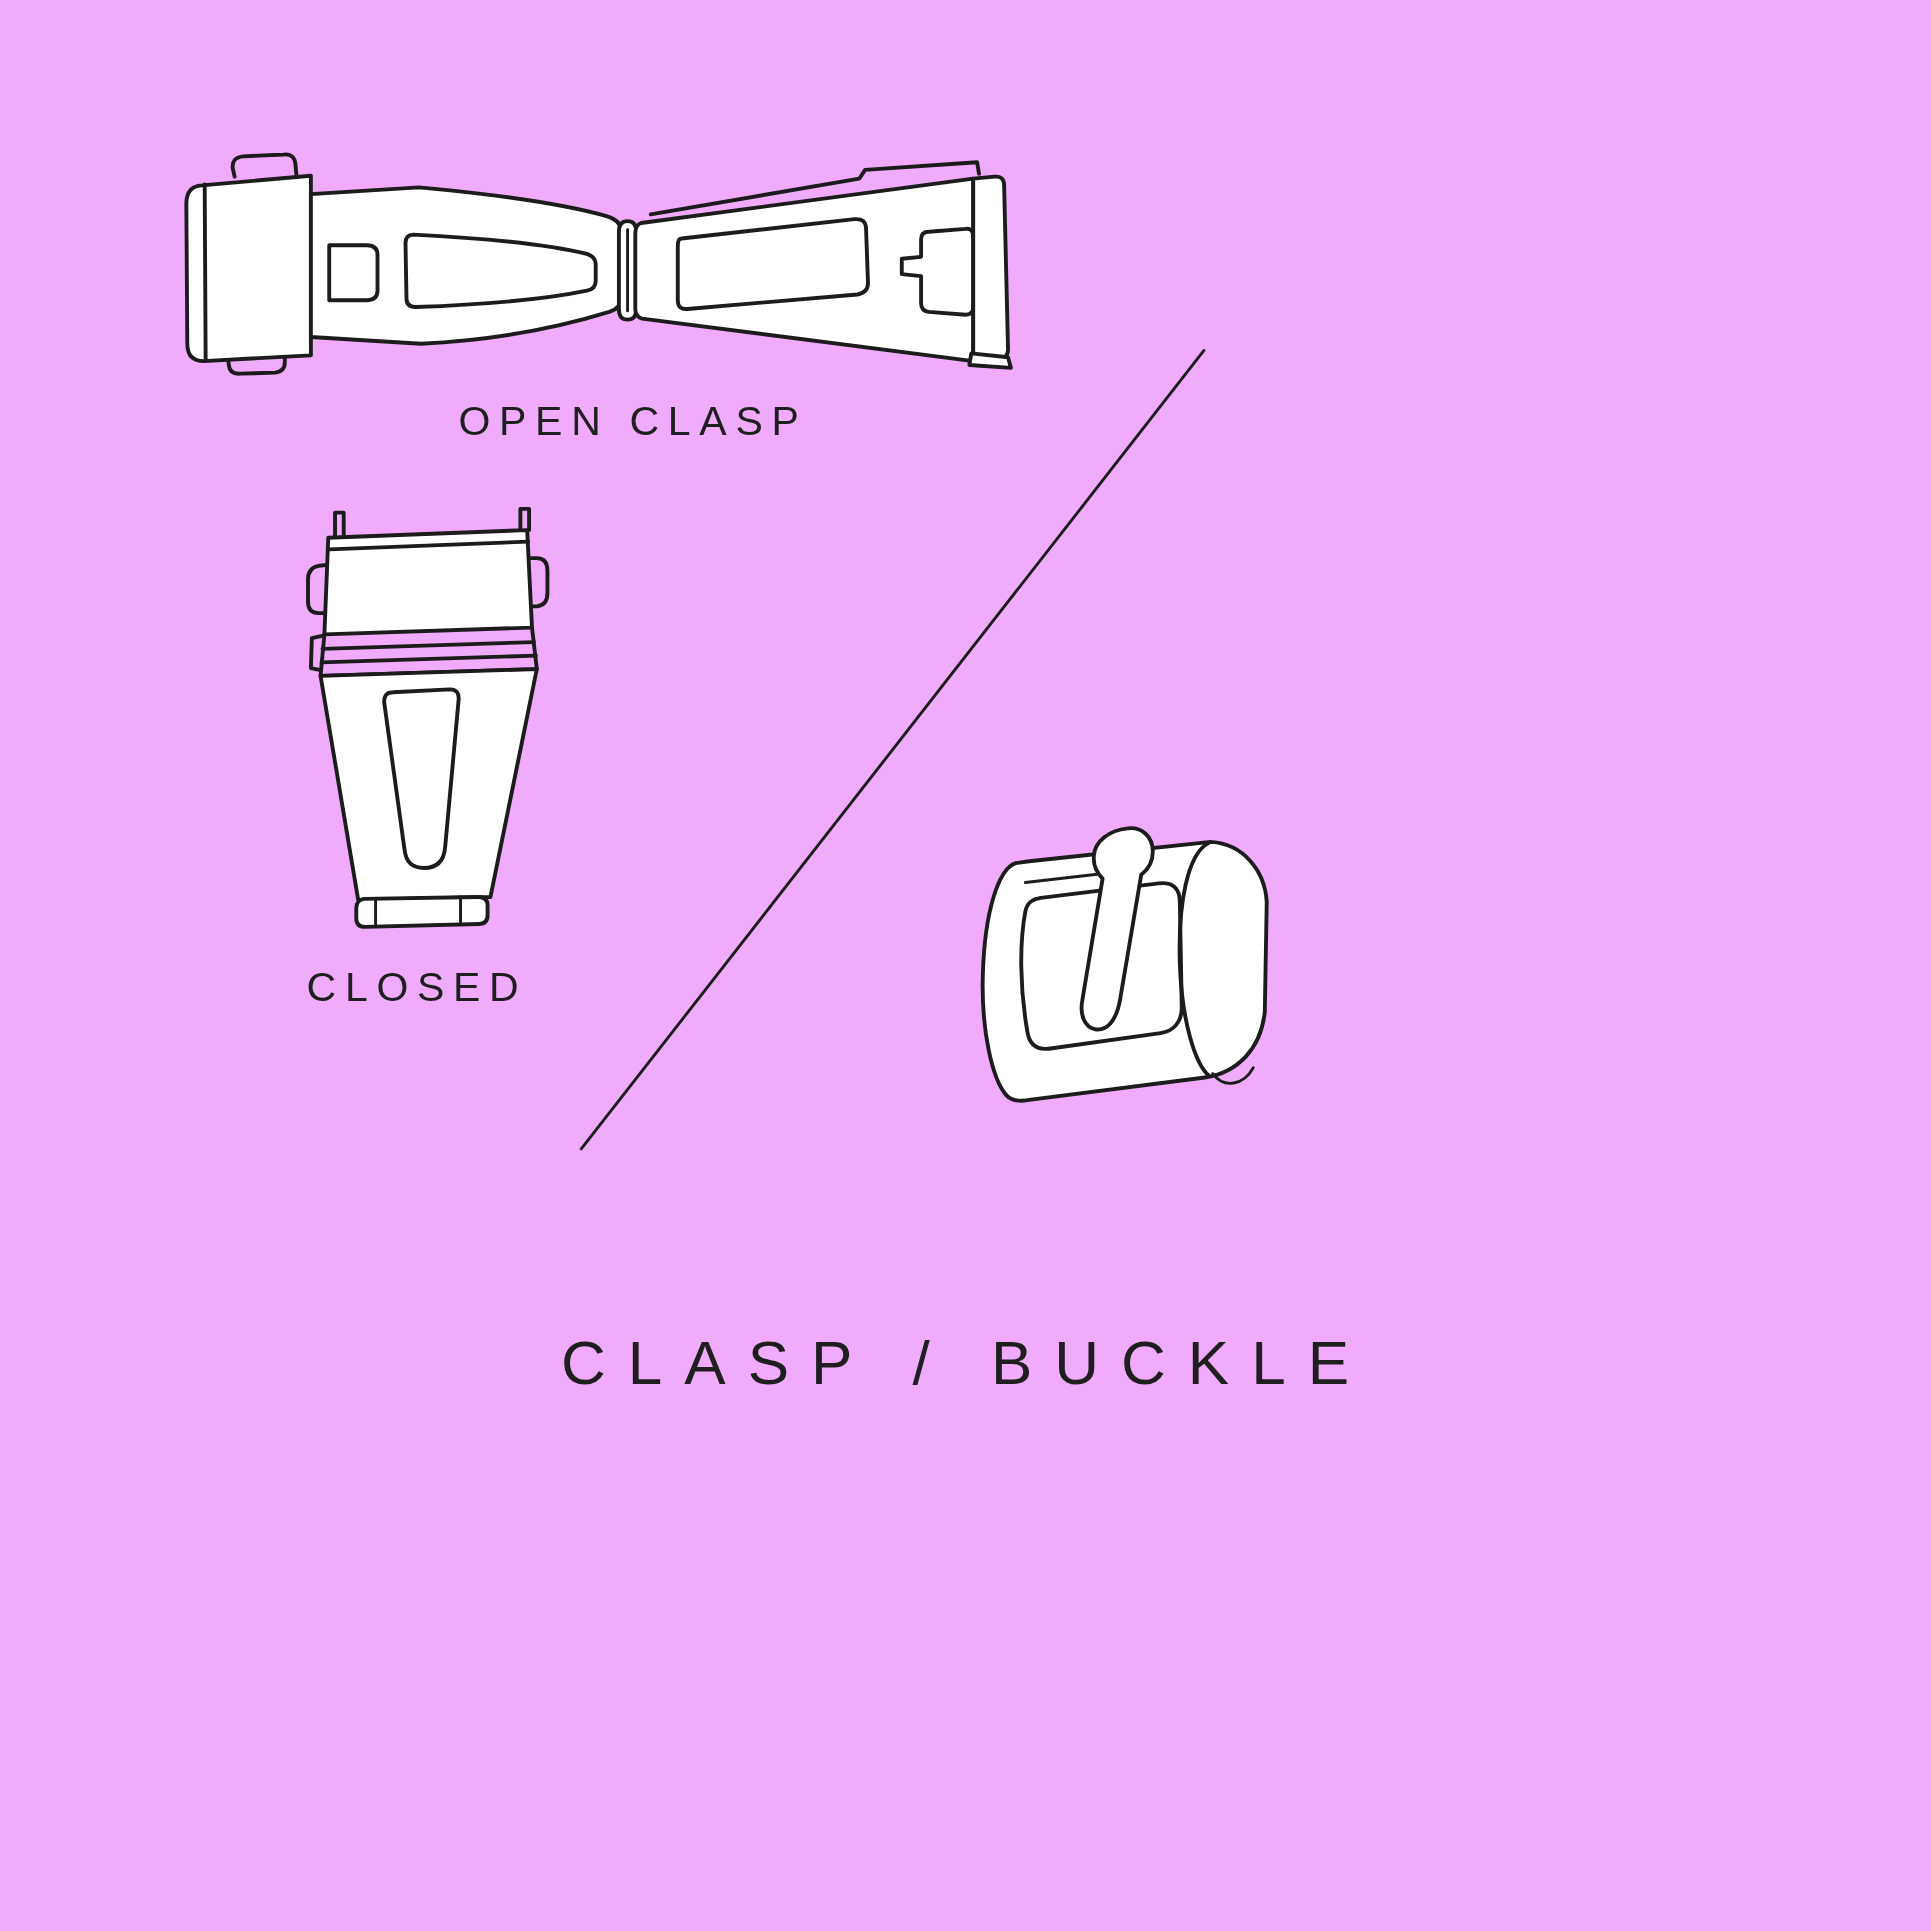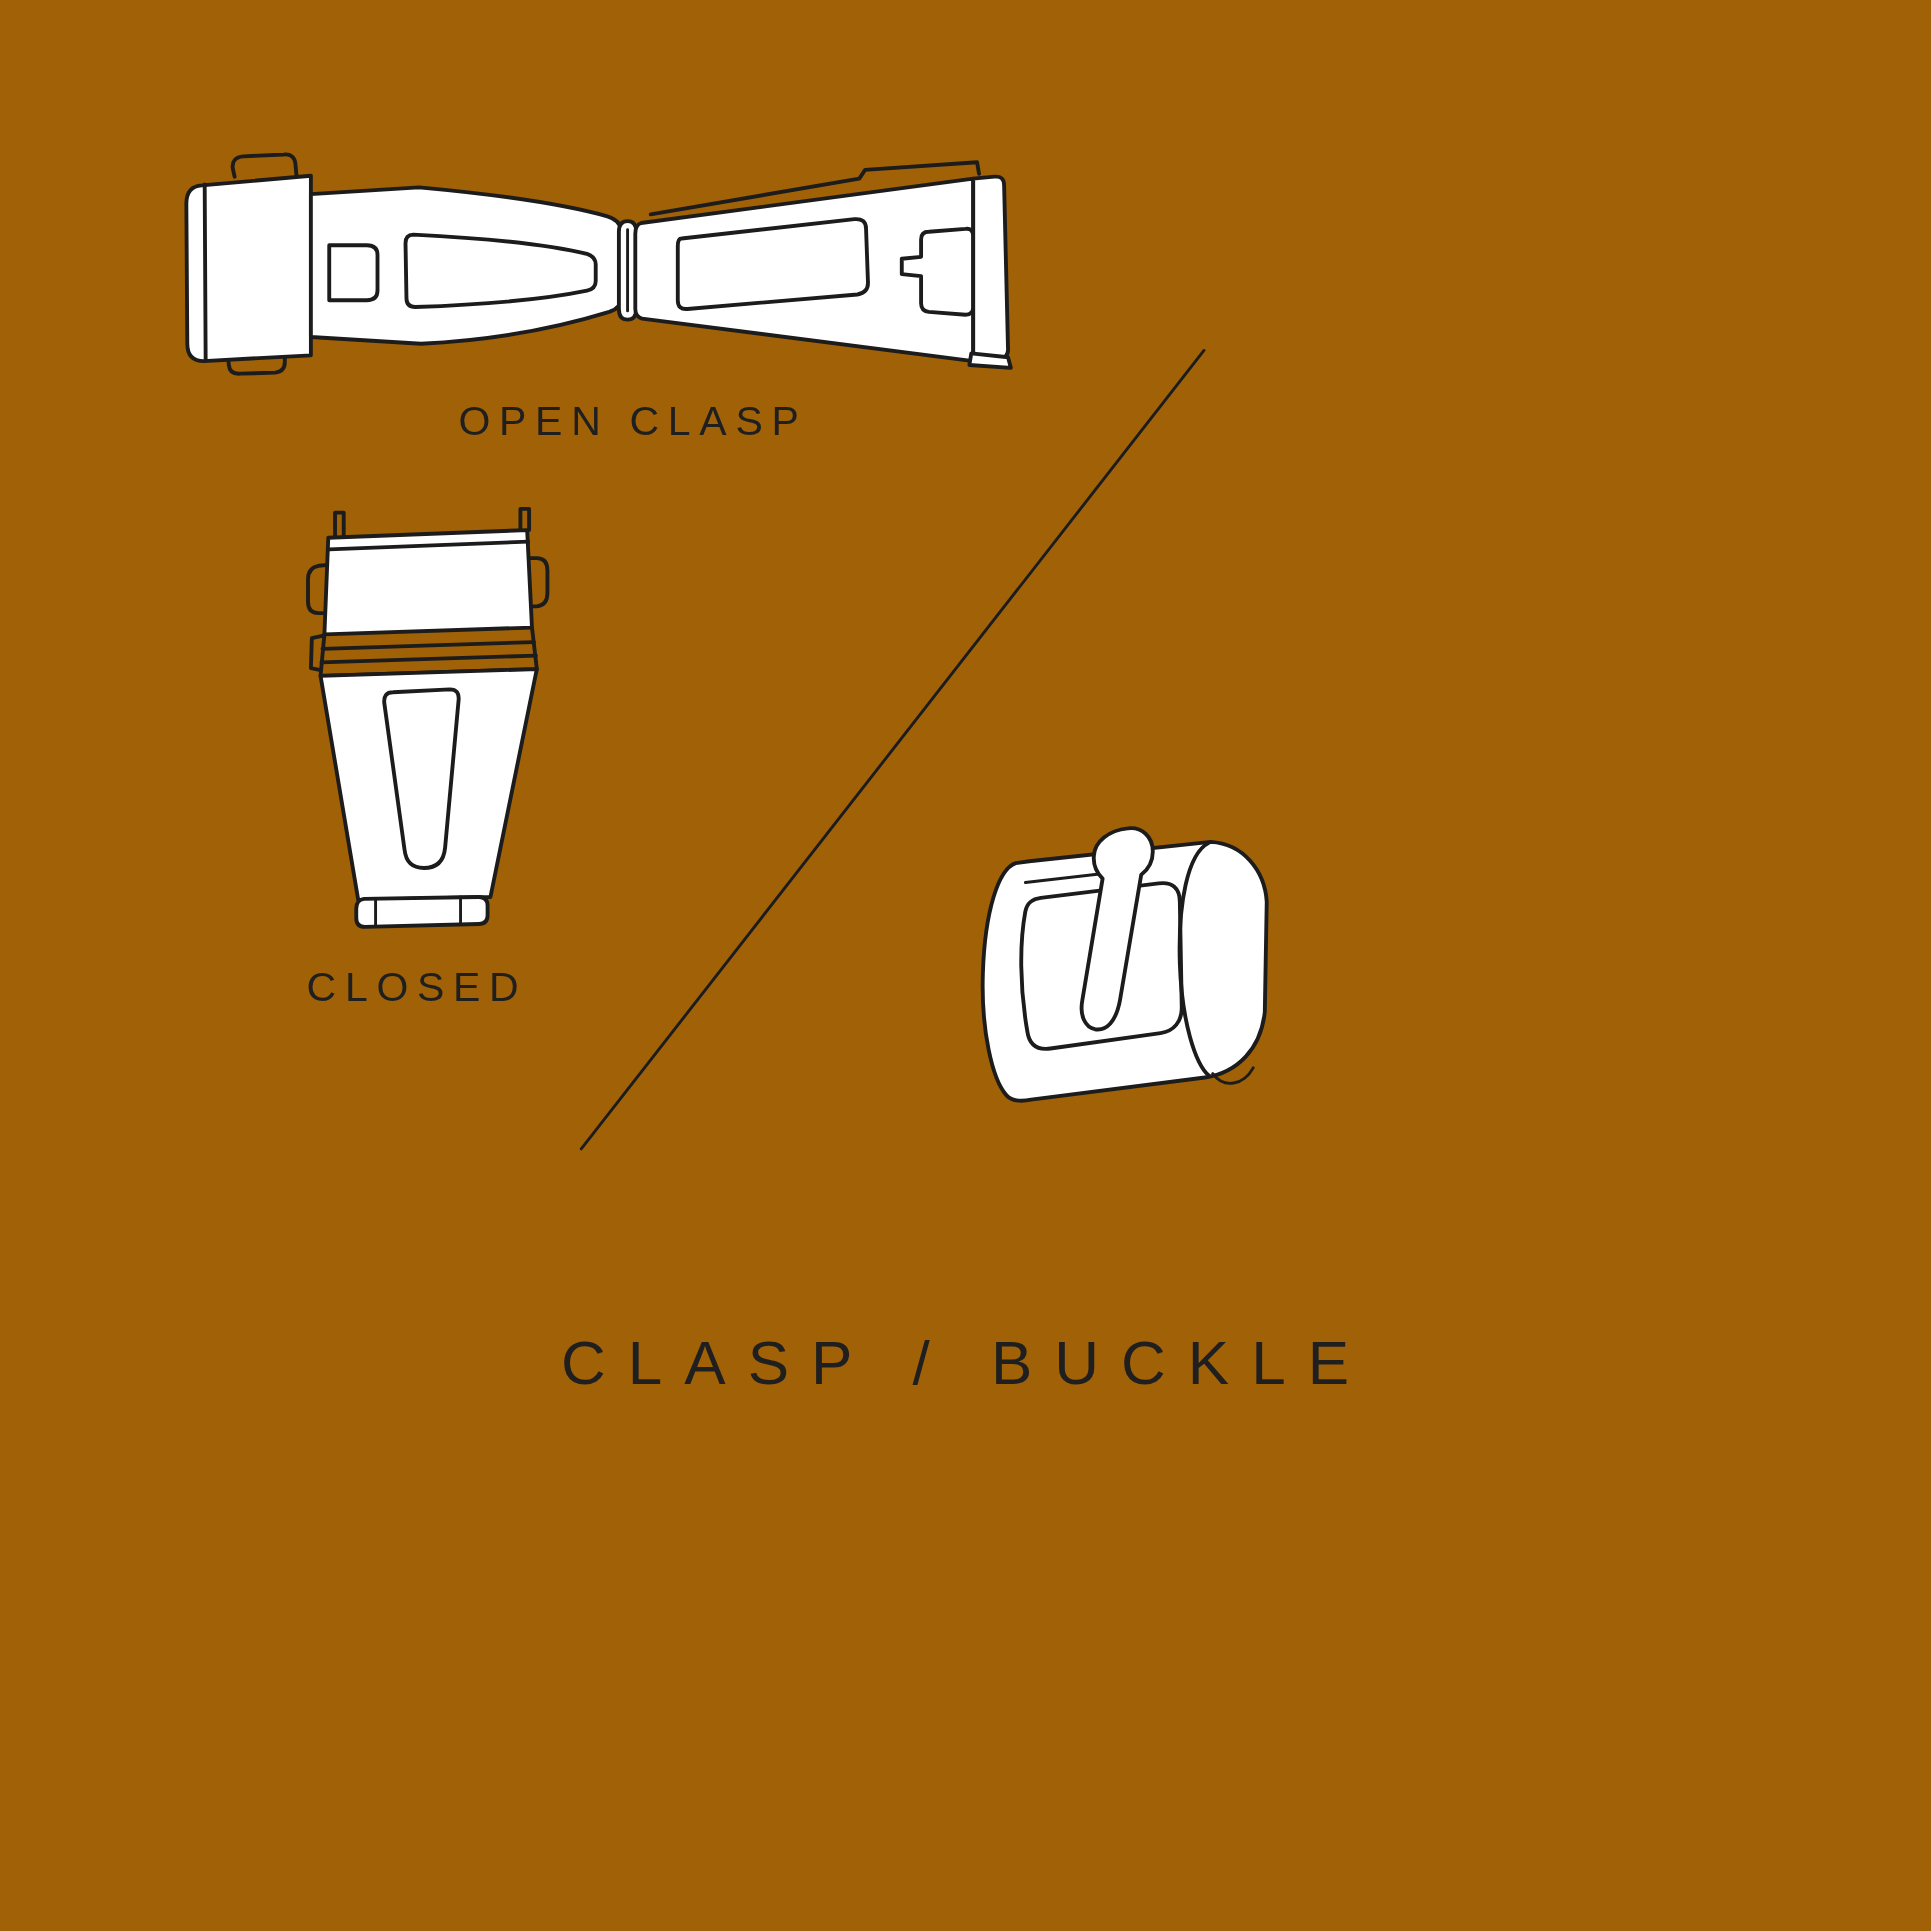--- a/index.html
+++ b/index.html
@@ -4,21 +4,21 @@
 <style>
   html, body {
     margin: 0;
     padding: 0;
     background: #ffffff;
   }
   .canvas {
     position: relative;
     width: 1931px;
     height: 1931px;
-    background: #a16207;
+    background: #f0abfc;
     overflow: hidden;
     font-family: "Liberation Sans", sans-serif;
   }
   svg.art {
     position: absolute;
     left: 0;
     top: 0;
     width: 1931px;
     height: 1931px;
   }

